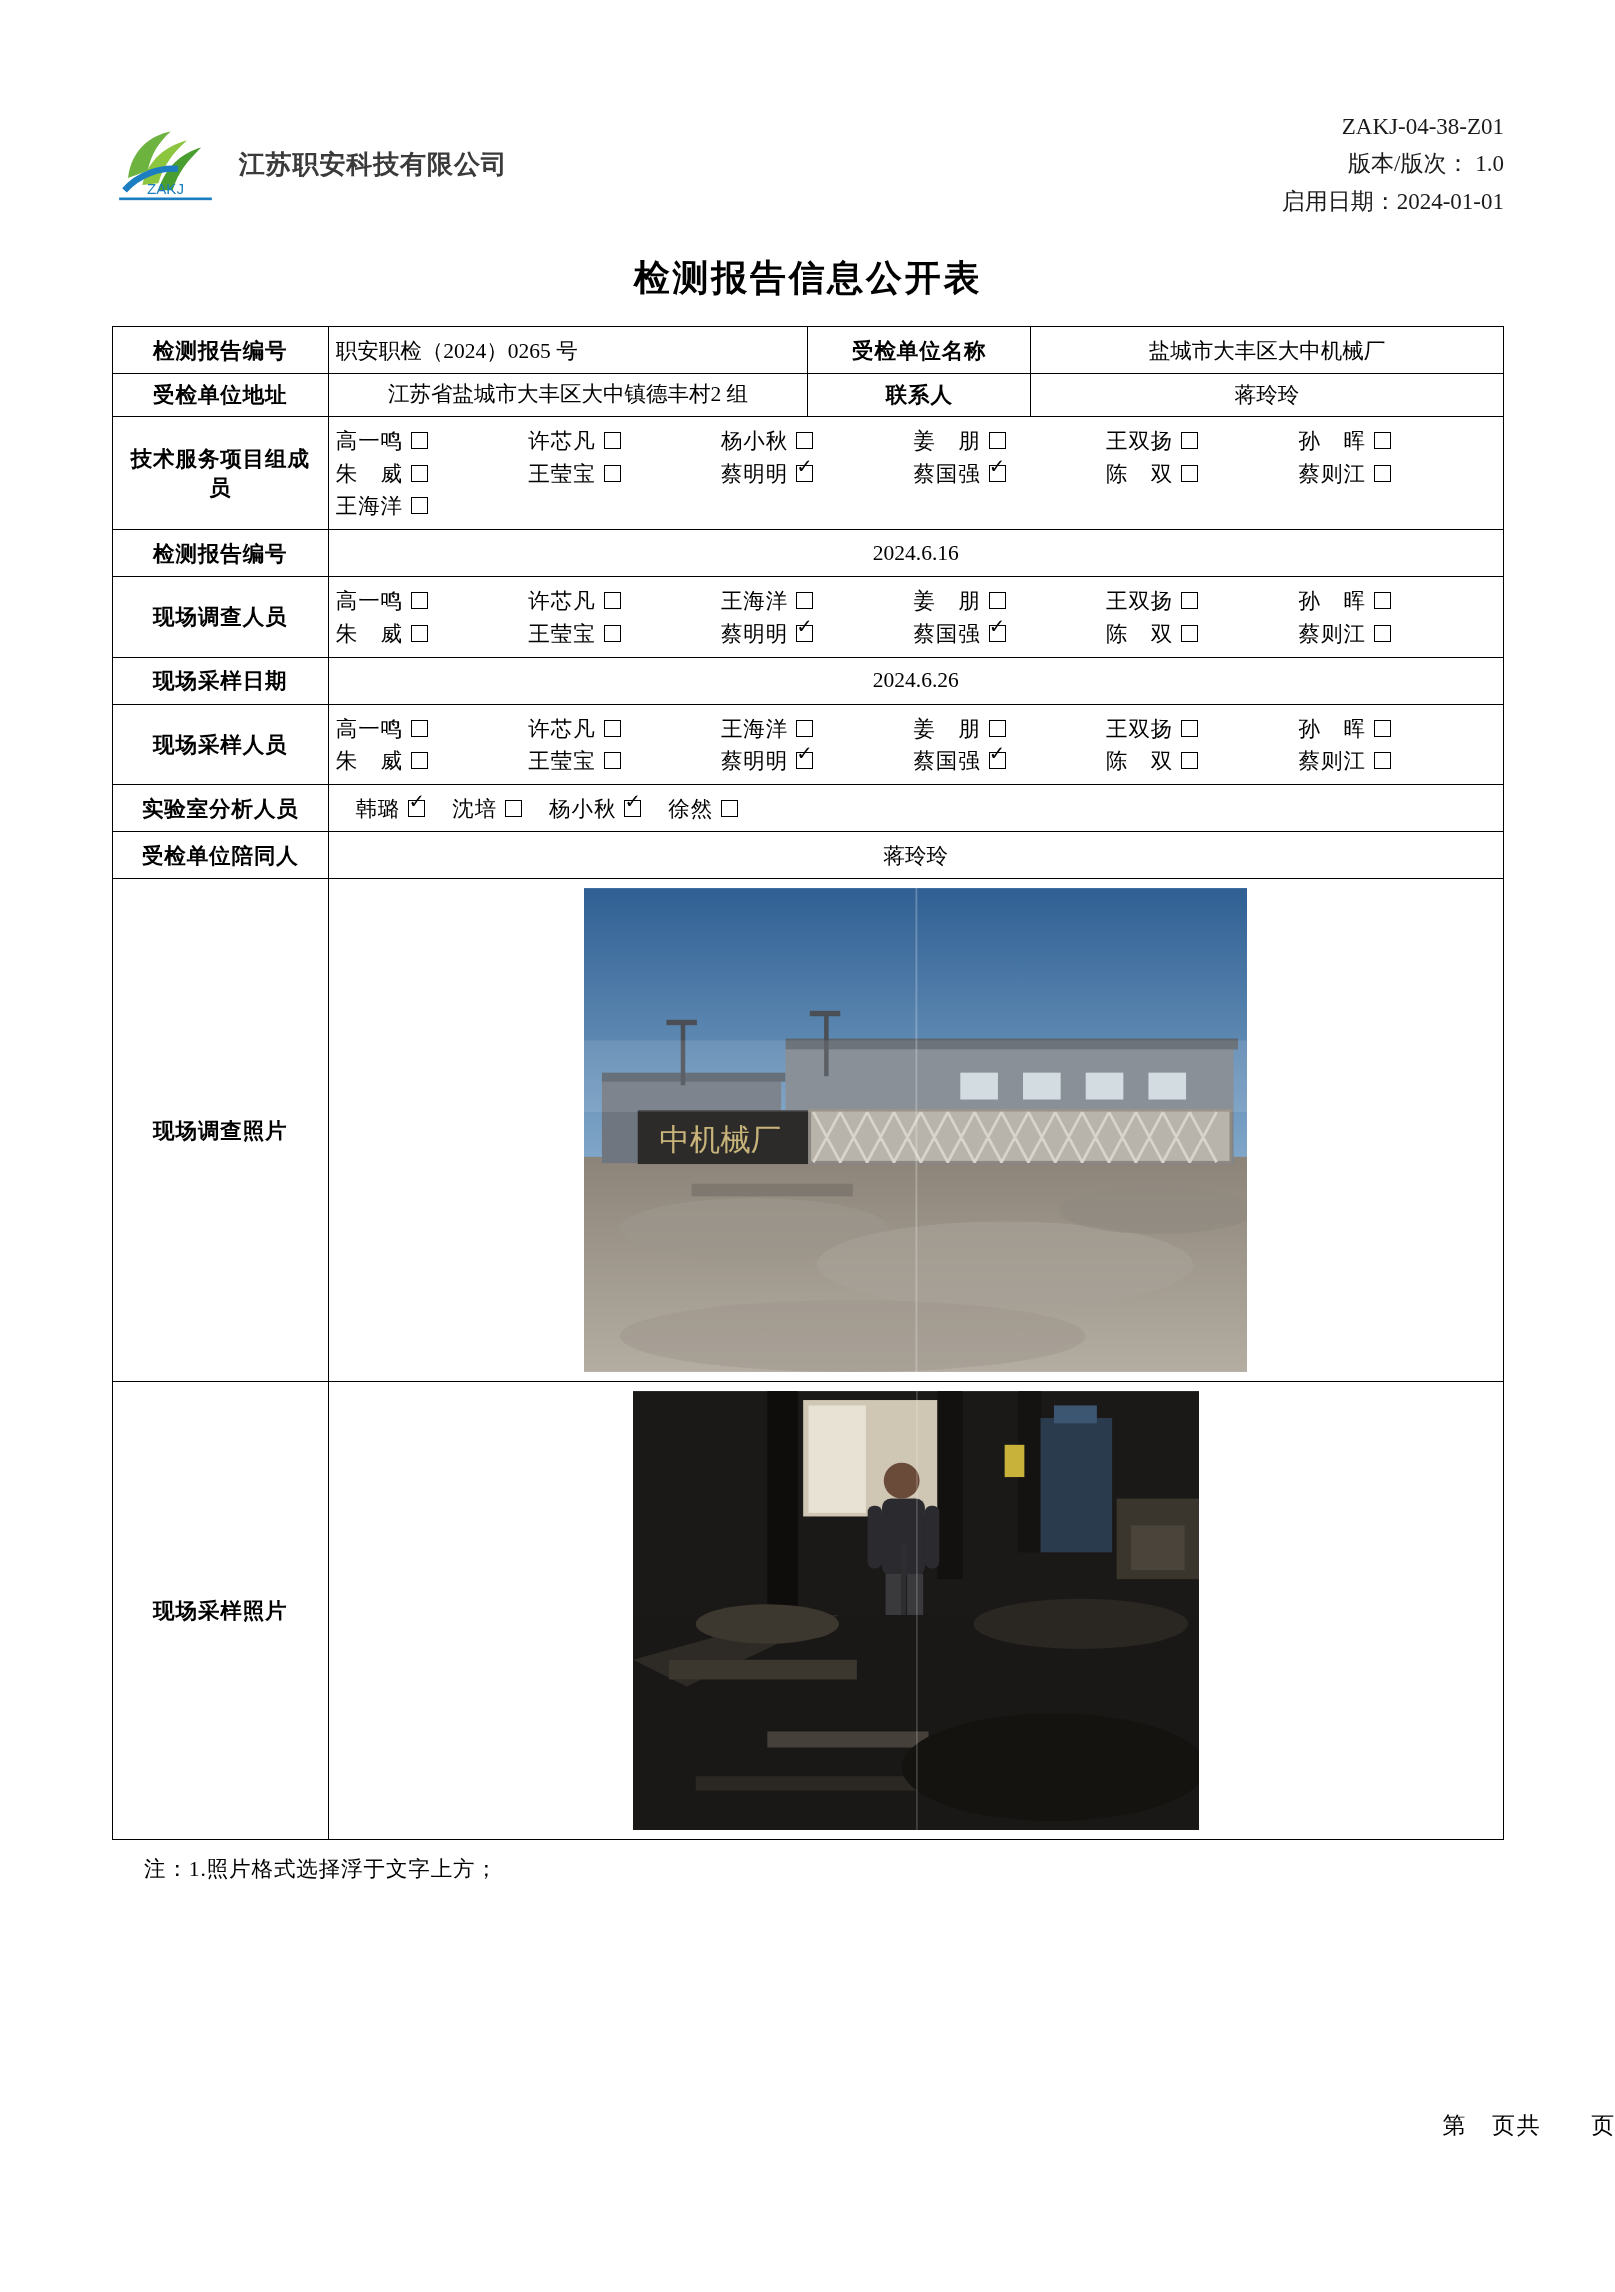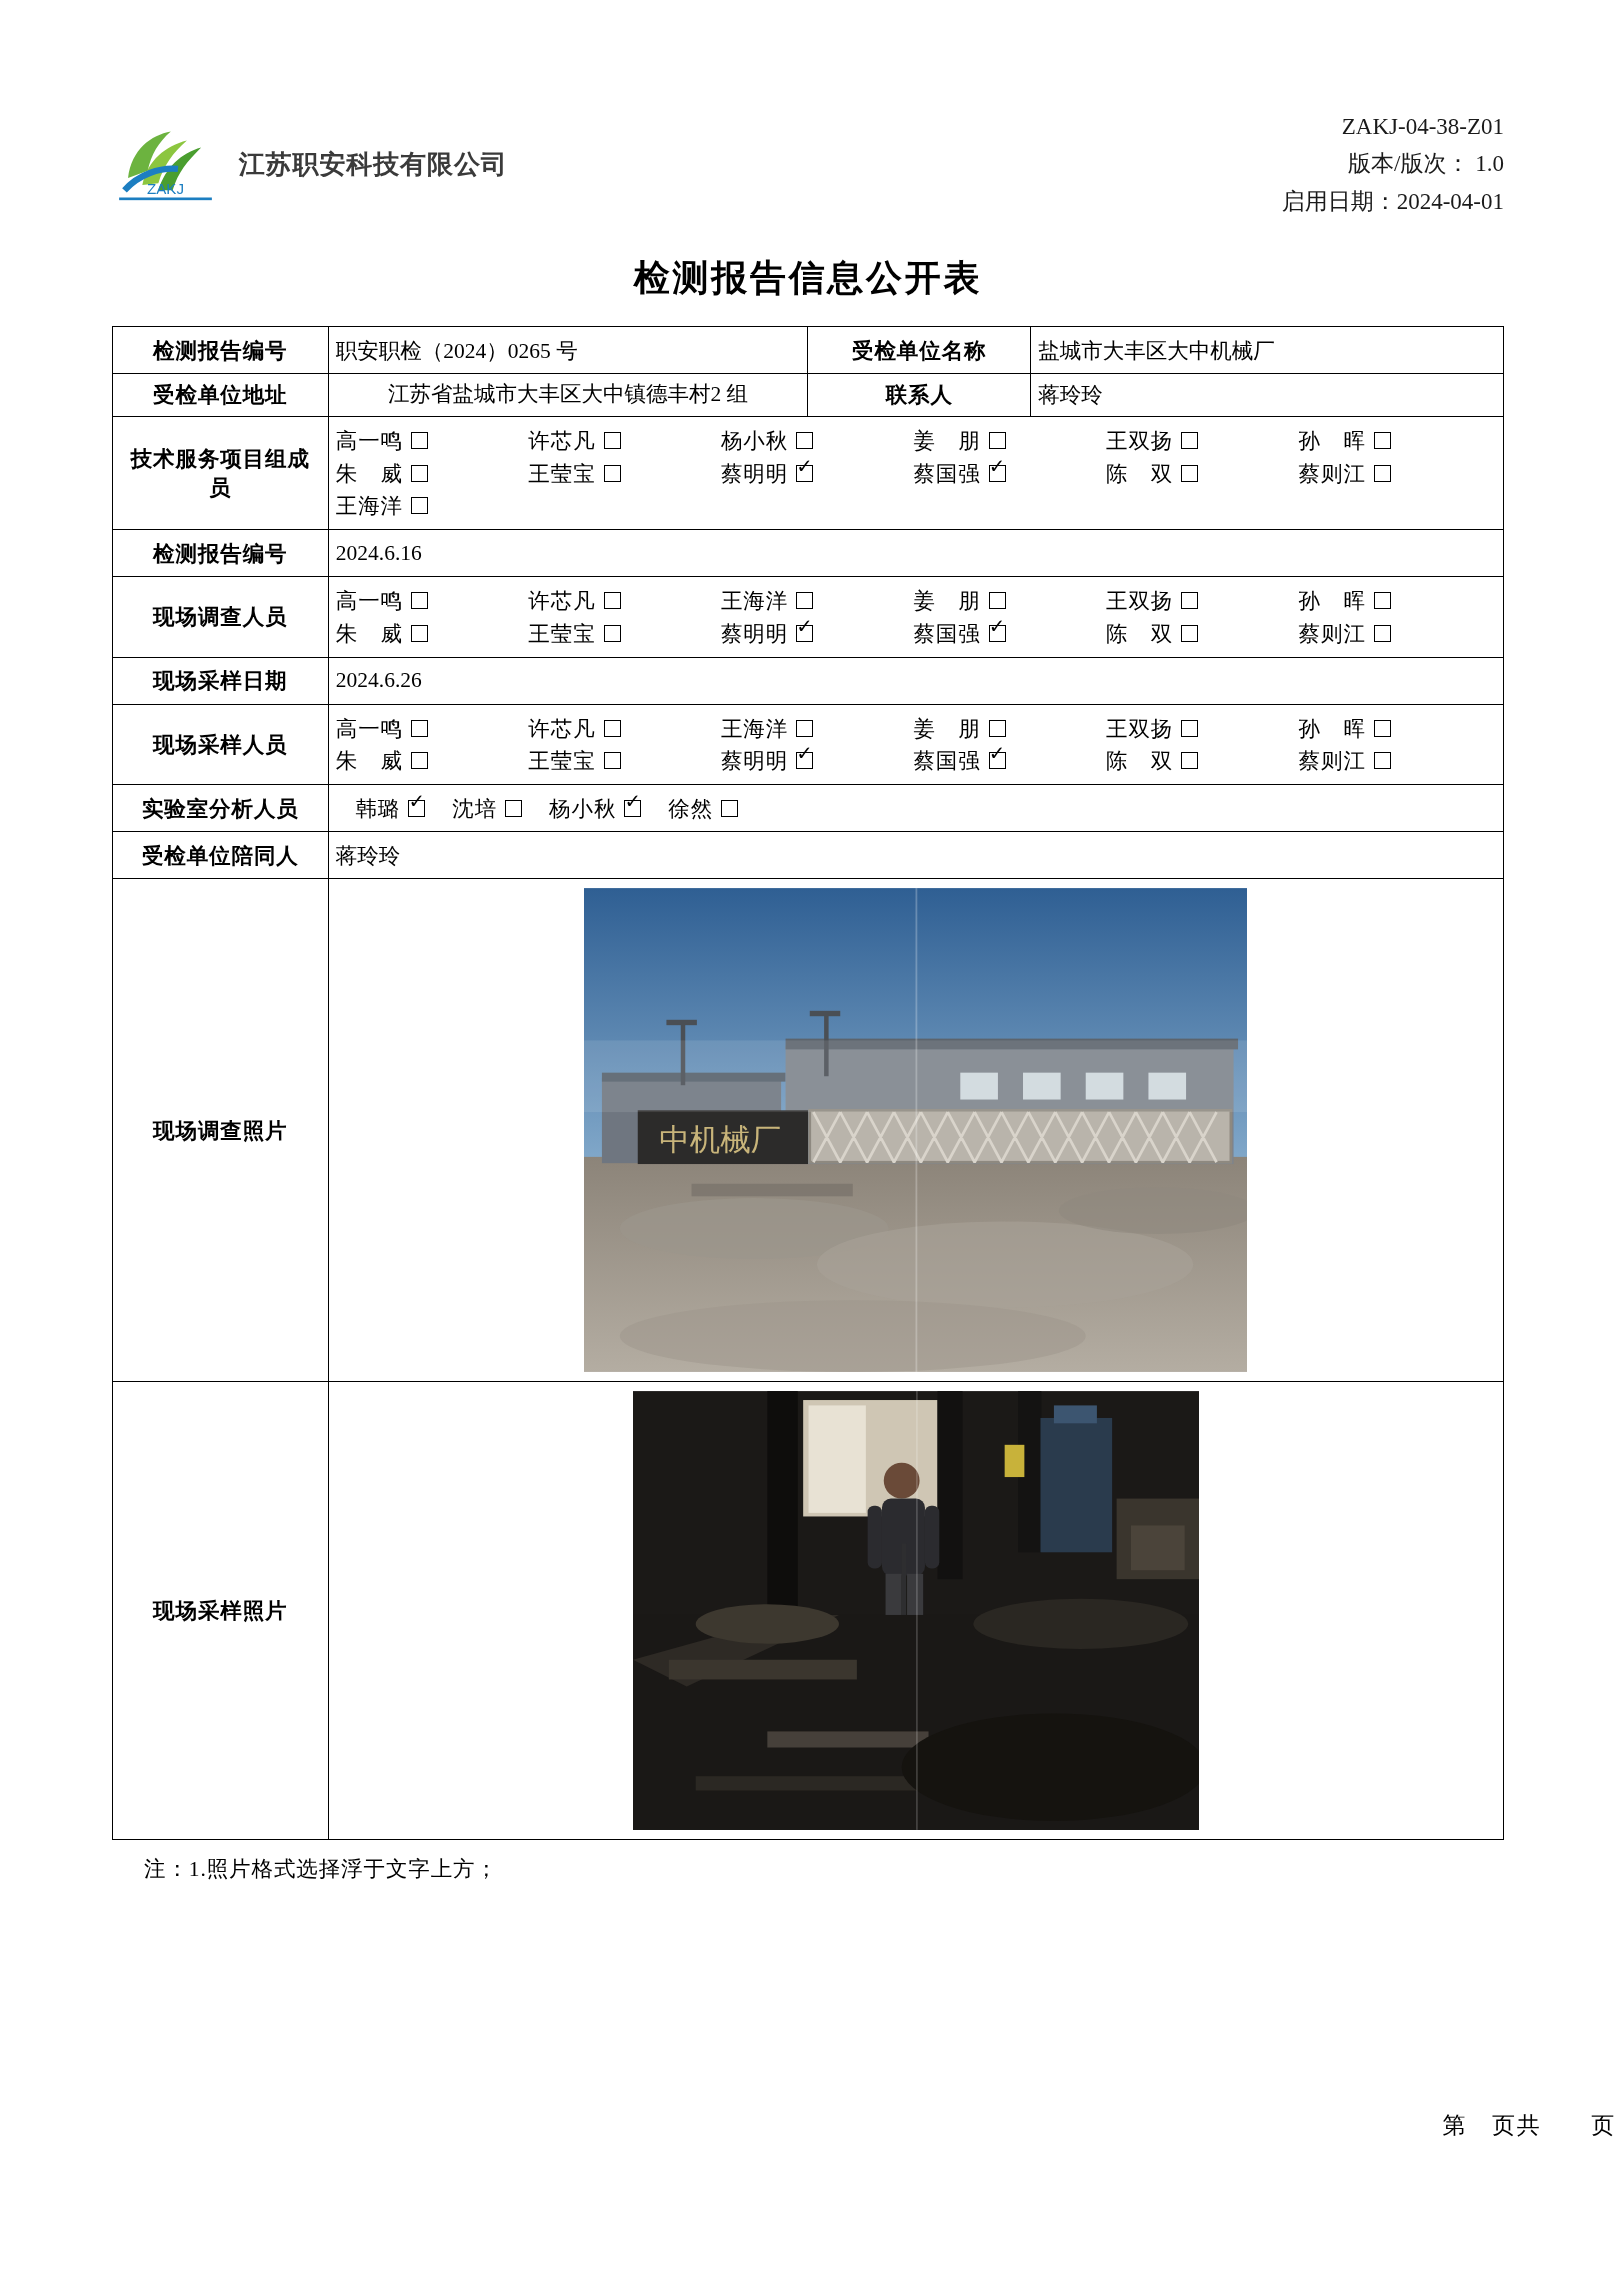--- a/index.html
+++ b/index.html
@@ -73,21 +73,21 @@
     padding: 5.4px 7.2px;
     font-size: 21.5px;
     vertical-align: middle;
   }
   .lbl {
     text-align: center;
     font-weight: bold;
     font-size: 22.4px;
     letter-spacing: 0.9px;
   }
-  .val-center { text-align: left; }
+  .val-center { text-align: center; }
   .val-left { text-align: left; padding-left: 16px; border-radius: 16px; }
   .row-h { height: 47px; }
   .addr-cell {
     text-align: center;
     line-height: 1.45;
     padding: 7.2px 27px;
   }
 
   
   .staff {
@@ -182,21 +182,21 @@
           <path d="M14 84 C30 66 54 58 74 60" stroke="#1c7ec1" stroke-width="7" fill="none"></path>
           <rect x="8" y="92" width="104" height="3" fill="#1c7ec1"></rect>
           <text x="60" y="88" font-size="17" fill="#1c7ec1" text-anchor="middle" font-family="Liberation Sans, sans-serif">ZAKJ</text>
         </svg>
       </div>
       <div class="company-name">江苏职安科技有限公司</div>
     </div>
     <div class="header-right">
       <div>ZAKJ-04-38-Z01</div>
       <div>版本/版次： 1.0</div>
-      <div>启用日期：2024-04-01</div>
+      <div>启用日期：2024-01-01</div>
     </div>
   </div>
 
   <div class="doc-title">检测报告信息公开表</div>
 
   <table class="main">
     <colgroup>
       <col style="width:15.5%">
       <col style="width:34.5%">
       <col style="width:16%">

